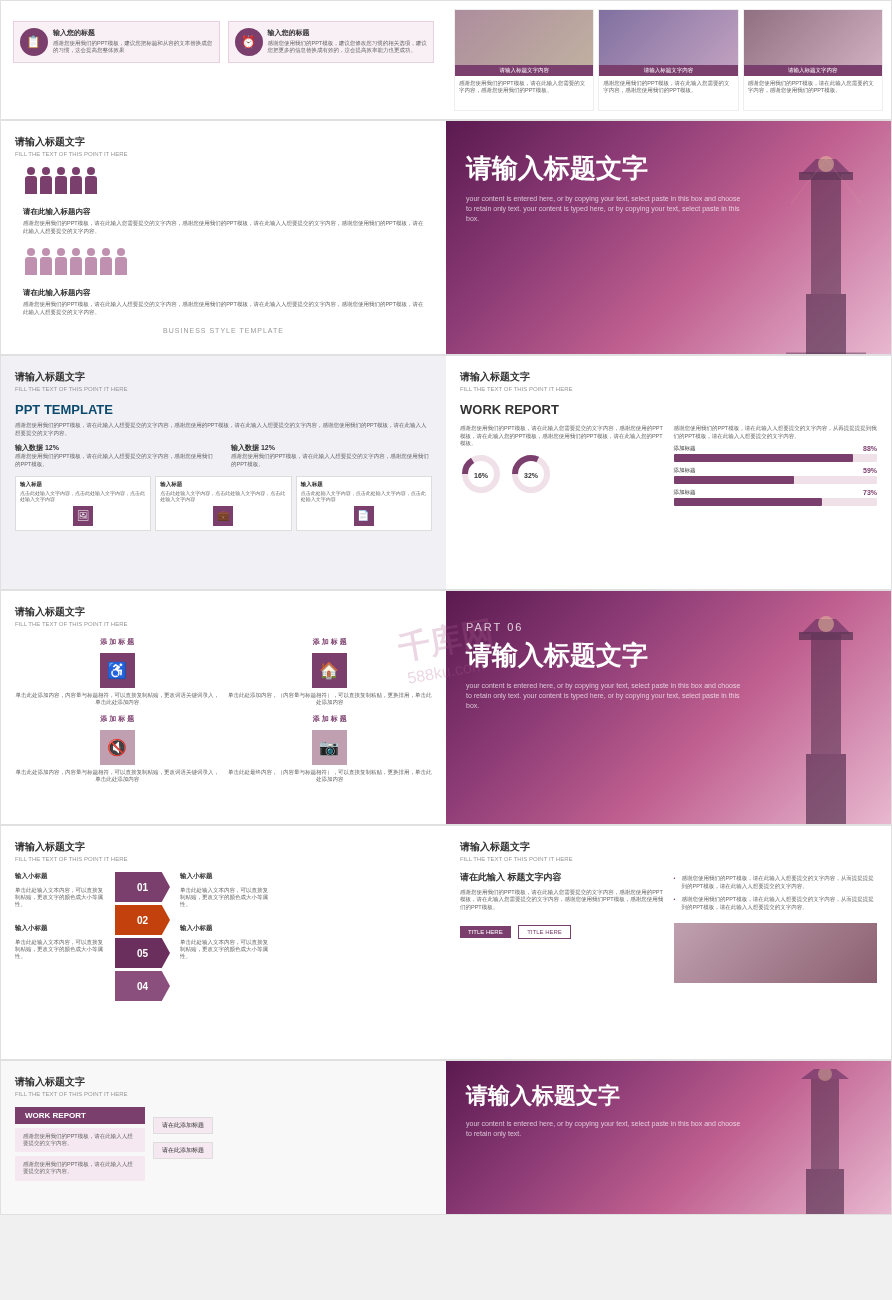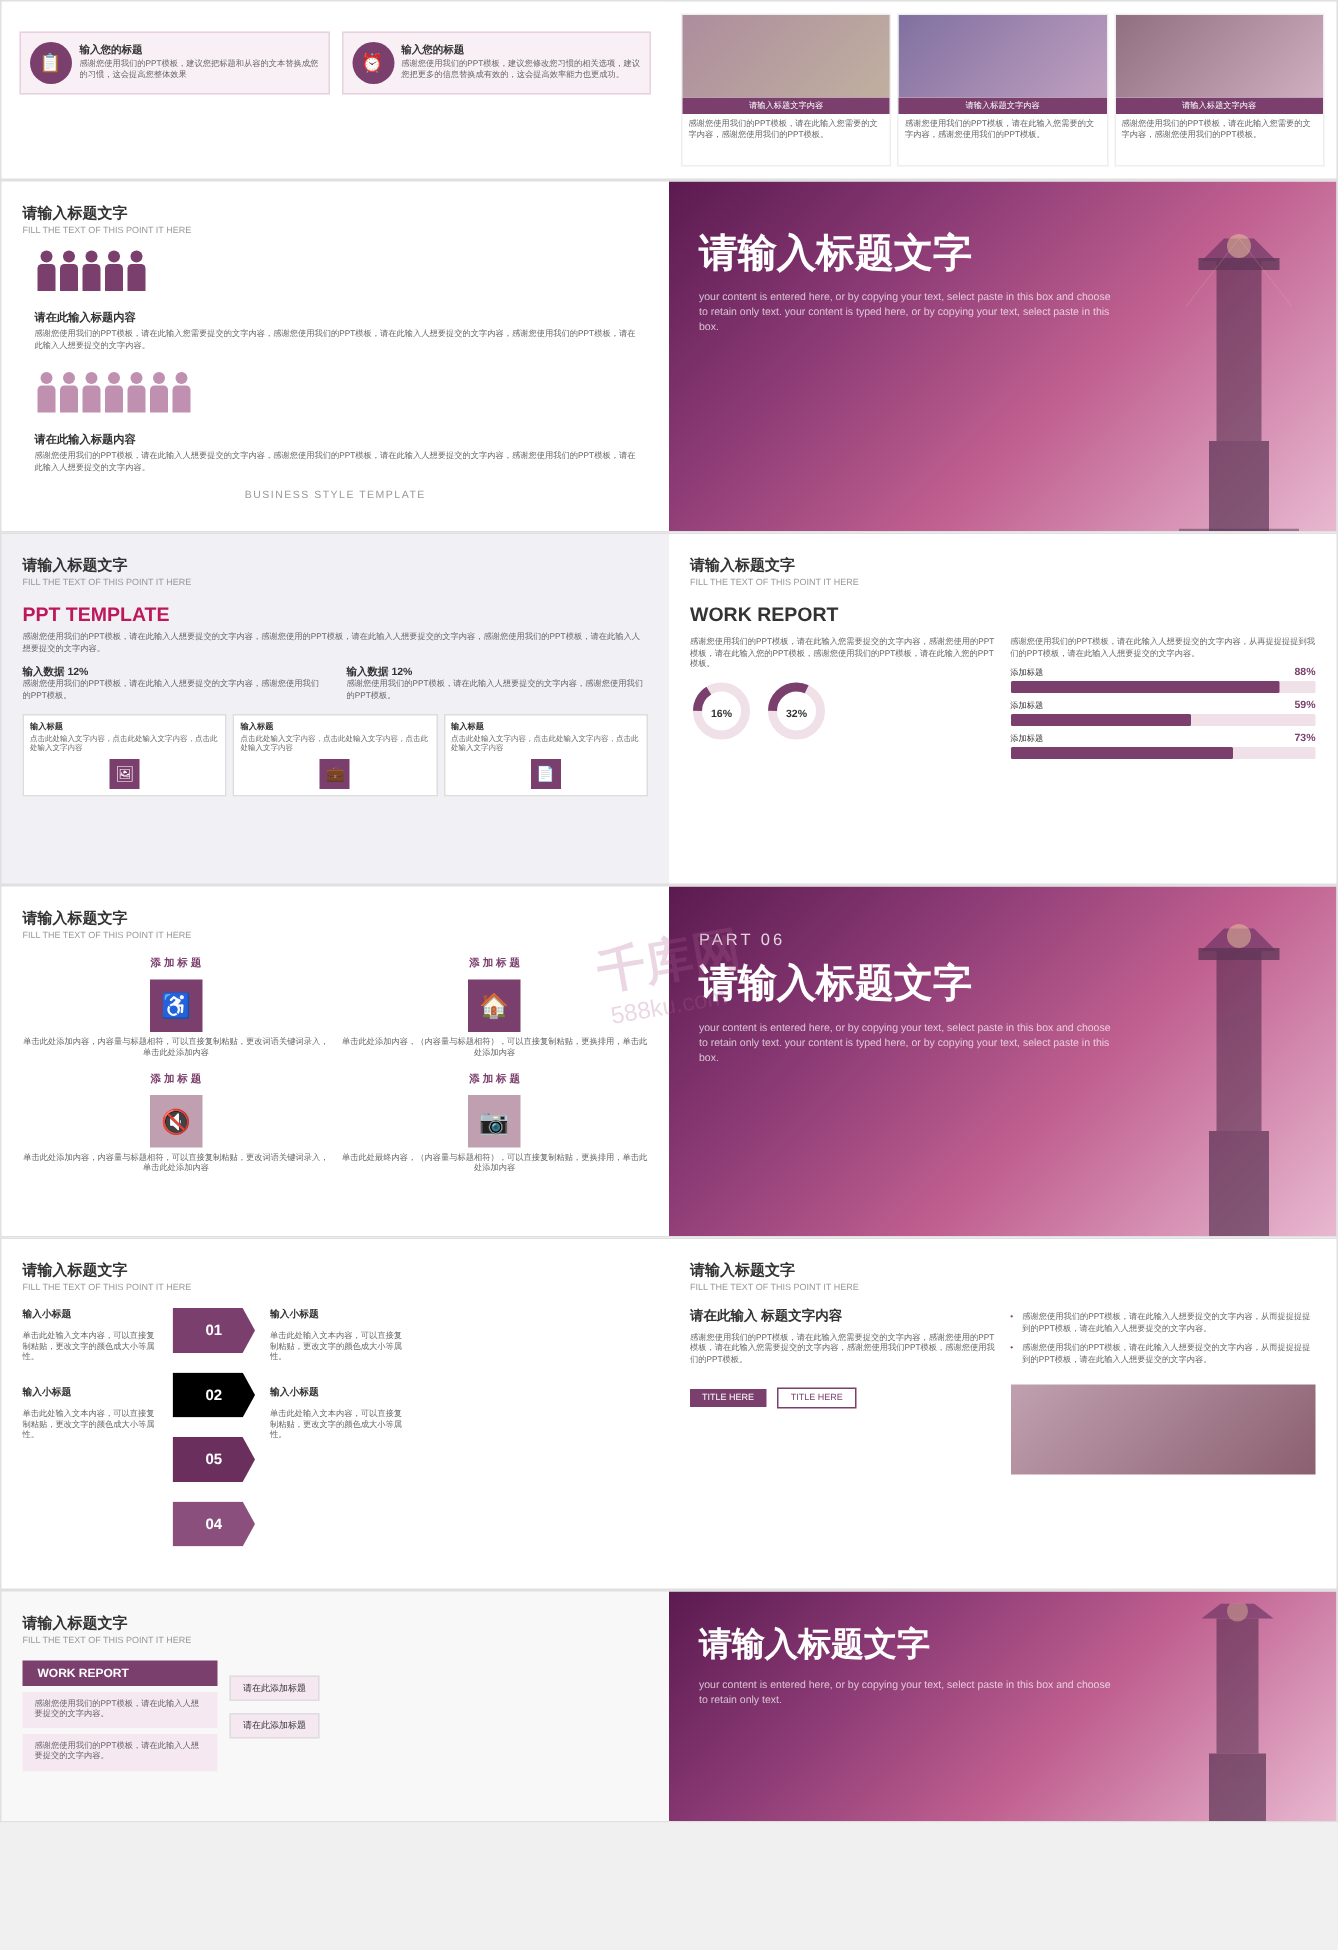--- a/index.html
+++ b/index.html
@@ -238,21 +238,21 @@
       font-size: 7px;
       color: #999;
       letter-spacing: 1px;
       text-align: center;
       margin-top: 5px;
     }
 
     .ppt-title-large {
       font-size: 13px;
       font-weight: bold;
-      color: #be185d;
+      color: #0c4a6e;
       margin-bottom: 5px;
     }
 
     .data-label {
       font-size: 7px;
       font-weight: bold;
       color: #333;
     }
 
     .data-text {
@@ -827,23 +827,23 @@
     </div>
     <div style="display:flex; gap:10px; margin-top:8px;">
 
       <div style="display:flex; flex-direction:column; gap:6px; width:90px; font-size:5.5px; color:#666;">
         <div style="font-size:6.5px; font-weight:bold; color:#333;">输入小标题</div>
         <div>单击此处输入文本内容，可以直接复制粘贴，更改文字的颜色成大小等属性。</div>
         <div style="font-size:6.5px; font-weight:bold; color:#333; margin-top:10px;">输入小标题</div>
         <div>单击此处输入文本内容，可以直接复制粘贴，更改文字的颜色成大小等属性。</div>
       </div>
 
-      <div style="display:flex; flex-direction:column; gap:13px;">
+      <div style="display:flex; flex-direction:column; gap:3px;">
         <div class="arrow-shape" style="background:#7b3f6e; width:55px; height:30px; clip-path:polygon(0 0, 85% 0, 100% 50%, 85% 100%, 0 100%); display:flex; align-items:center; justify-content:center; color:white; font-size:10px; font-weight:bold;">01</div>
-        <div class="arrow-shape" style="background:#000000; width:55px; height:30px; clip-path:polygon(0 0, 85% 0, 100% 50%, 85% 100%, 0 100%); display:flex; align-items:center; justify-content:center; color:white; font-size:10px; font-weight:bold;">02</div>
+        <div class="arrow-shape" style="background:#c2410c; width:55px; height:30px; clip-path:polygon(0 0, 85% 0, 100% 50%, 85% 100%, 0 100%); display:flex; align-items:center; justify-content:center; color:white; font-size:10px; font-weight:bold;">02</div>
         <div class="arrow-shape" style="background:#6b2f5e; width:55px; height:30px; clip-path:polygon(0 0, 85% 0, 100% 50%, 85% 100%, 0 100%); display:flex; align-items:center; justify-content:center; color:white; font-size:10px; font-weight:bold;">05</div>
         <div class="arrow-shape" style="background:#8b4f7e; width:55px; height:30px; clip-path:polygon(0 0, 85% 0, 100% 50%, 85% 100%, 0 100%); display:flex; align-items:center; justify-content:center; color:white; font-size:10px; font-weight:bold;">04</div>
       </div>
 
       <div style="display:flex; flex-direction:column; gap:6px; width:90px; font-size:5.5px; color:#666;">
         <div style="font-size:6.5px; font-weight:bold; color:#333;">输入小标题</div>
         <div>单击此处输入文本内容，可以直接复制粘贴，更改文字的颜色成大小等属性。</div>
         <div style="font-size:6.5px; font-weight:bold; color:#333; margin-top:10px;">输入小标题</div>
         <div>单击此处输入文本内容，可以直接复制粘贴，更改文字的颜色成大小等属性。</div>
       </div>

